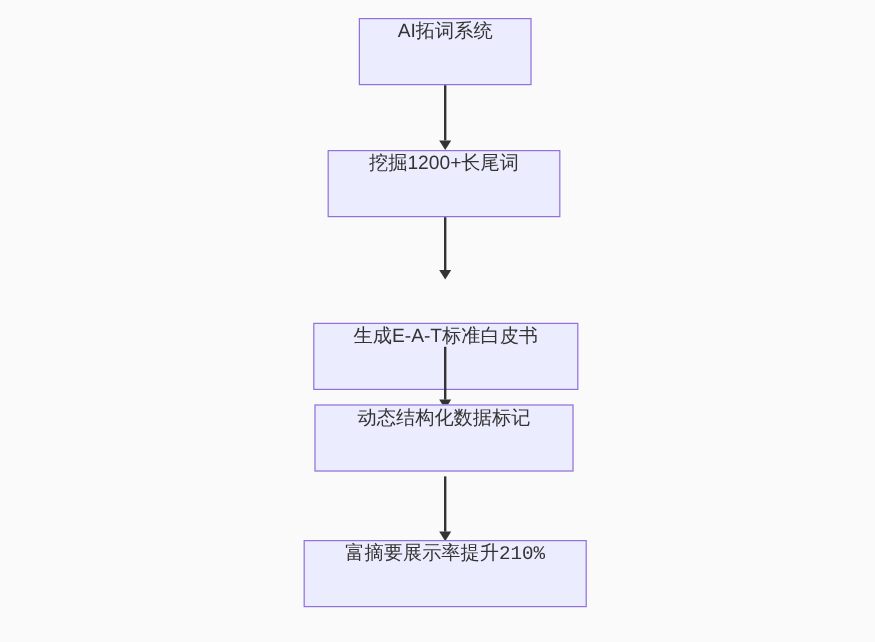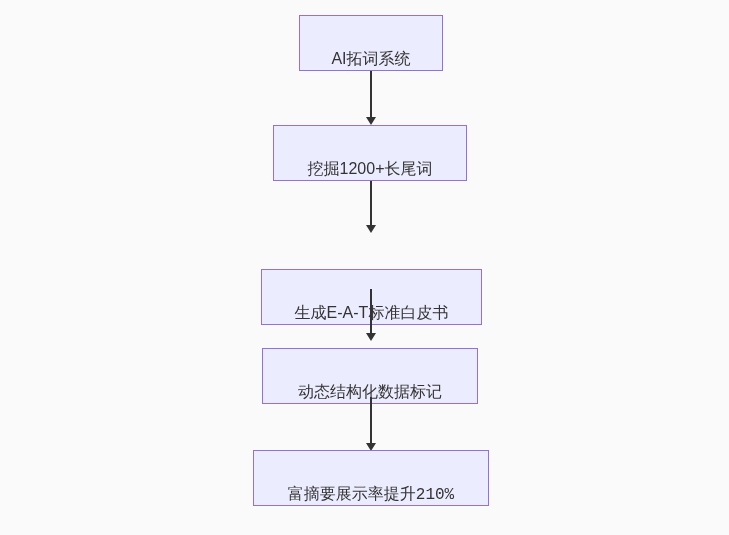--- a/index.html
+++ b/index.html
@@ -15,31 +15,31 @@
     background:#fafafa;
     overflow:hidden;
   }
   .node{
     position:absolute;
     box-sizing:border-box;
     height:56px;
     background:#ECECFF;
     border:1.5px solid #9370DB;
     display:flex;
-    align-items:flex-end;
+    align-items:flex-start;
     justify-content:center;
     font-size:16px;
     color:#333333;
     text-align:center;
     white-space:nowrap;
   }
   .n1{left:299px;top:15px;width:144px;}
   .n2{left:273px;top:125px;width:194px;}
   .n3{left:261px;top:233px;width:221px;margin-top:36px;}
-  .n4{left:262px;top:348px;width:216px;}
+  .n4{left:262px;top:337px;width:216px;}
   .n5{left:253px;top:450px;width:236px;font-family:Liberation Mono, monospace;}
 
   .arrow{
     position:absolute;
     left:370px;
     width:2px;
     background:#333333;
   }
   .arrow::after{
     content:"";

